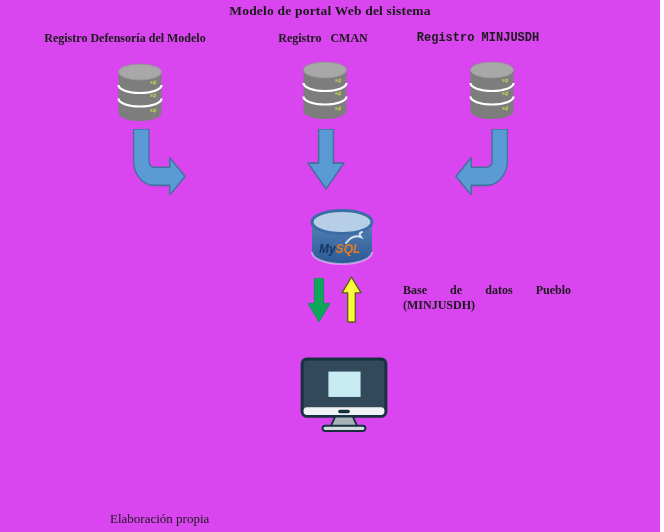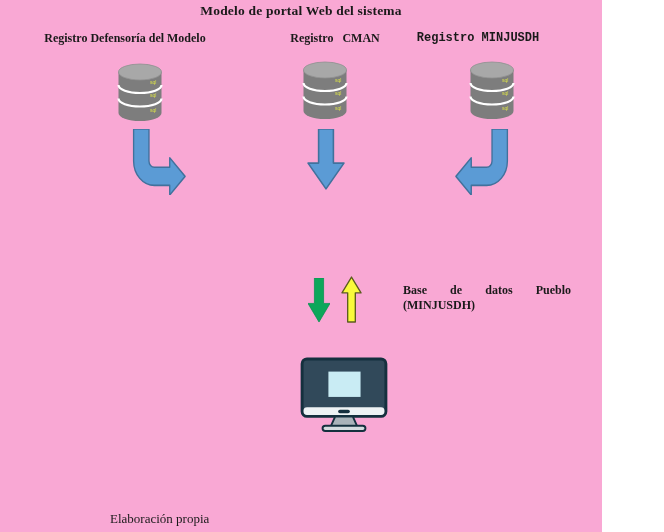--- a/index.html
+++ b/index.html
@@ -1,29 +1,29 @@
 <!DOCTYPE html>
 <html><head>
 <meta charset="utf-8">
 <style>
   html,body{margin:0;padding:0;background:#ffffff;}
   #canvas{
-    position:relative;width:602px;height:532px;background:#f9a8d4;overflow:hidden;
+    position:relative;width:660px;height:532px;background:#d946ef;overflow:hidden;
     font-family:"Liberation Serif","DejaVu Serif",serif;color:#1a1a1a;
   }
   .abs{position:absolute;}
   .title{
     left:0;right:0;top:3px;text-align:center;
     font-size:13.5px;font-weight:bold;letter-spacing:.2px;
   }
   .src-label{
     top:31px;text-align:center;font-size:12px;font-weight:bold;white-space:pre;
   }
   .lbl-1{left:20px;width:210px;}
-  .lbl-2{left:260px;width:150px;}
+  .lbl-2{left:248px;width:150px;}
   .lbl-3{left:402px;width:152px;font-family:Liberation Mono, monospace;}
   .db-note{
     left:403px;top:283px;width:168px;
     font-size:12px;font-weight:bold;line-height:1.25;
     text-align:justify;
   }
   .portal-label{
     left:287px;top:484px;width:120px;text-align:center;font-size:12.5px;
   }
   .footer-note{
@@ -90,20 +90,37 @@
       <path d="M11,0 H25 V33 H35 L18,58 L1,33 H11 Z" fill="#5B9BD5" stroke="#41719C" stroke-width="1.5" stroke-linejoin="round"></path>
     </svg>
   </div>
 
   <div class="abs" style="left:455px;top:129px;">
     <svg class="flip" width="56" height="66" viewBox="0 0 62 62" preserveAspectRatio="none">
       <path d="M4,0 H21 V30 A6,6 0 0 0 27,36 H44 V27 L61,44.5 L44,62 V53 H27 A23,23 0 0 1 4,30 Z" fill="#5B9BD5" stroke="#41719C" stroke-width="1.5" stroke-linejoin="round"></path>
     </svg>
   </div>
 
+  <div class="abs" style="left:310px;top:207px;">
+    <svg width="64" height="62" viewBox="0 0 64 62">
+      <defs>
+        <linearGradient id="mysqlBody" x1="0" y1="0" x2="0" y2="1">
+          <stop offset="0" stop-color="#5580b4"></stop>
+          <stop offset="1" stop-color="#2b5a96"></stop>
+        </linearGradient>
+      </defs>
+      <path d="M2,15 V45 A30,12 0 0 0 62,45 V15 Z" fill="url(#mysqlBody)"></path>
+      <path d="M2,45 A30,12 0 0 0 62,45" stroke="rgba(255,255,255,0.45)" stroke-width="2" fill="none"></path>
+      <ellipse cx="32" cy="15" rx="30" ry="11.5" fill="#b7cfe6" stroke="#3a6ca8" stroke-width="3"></ellipse>
+      <path d="M36,36 q7,-9 15,-6 q-3,-4 1,-5" stroke="#d7e6f4" stroke-width="2" fill="none" stroke-linecap="round"></path>
+      <text x="9" y="46" font-size="12" font-weight="bold" font-style="italic" font-family="Liberation Sans, sans-serif">
+        <tspan fill="#16355e">My</tspan><tspan fill="#e87a1e">SQL</tspan>
+      </text>
+    </svg>
+  </div>
 
   <div class="abs" style="left:308px;top:278px;">
     <svg width="22" height="45" viewBox="0 0 24 46" preserveAspectRatio="none">
       <path d="M7,0 H17 V26 H24 L12,45 L0,26 H7 Z" fill="#0DA75A" stroke="#089150" stroke-width="0.8" stroke-linejoin="round"></path>
     </svg>
   </div>
 
   <div class="abs" style="left:341px;top:276px;">
     <svg width="21" height="47" viewBox="0 0 22 46" preserveAspectRatio="none">
       <path d="M11,1 L21,16.5 H15 V45 H7 V16.5 H1 Z" fill="#FAFA3C" stroke="#5C5C1F" stroke-width="1.4" stroke-linejoin="round"></path>

